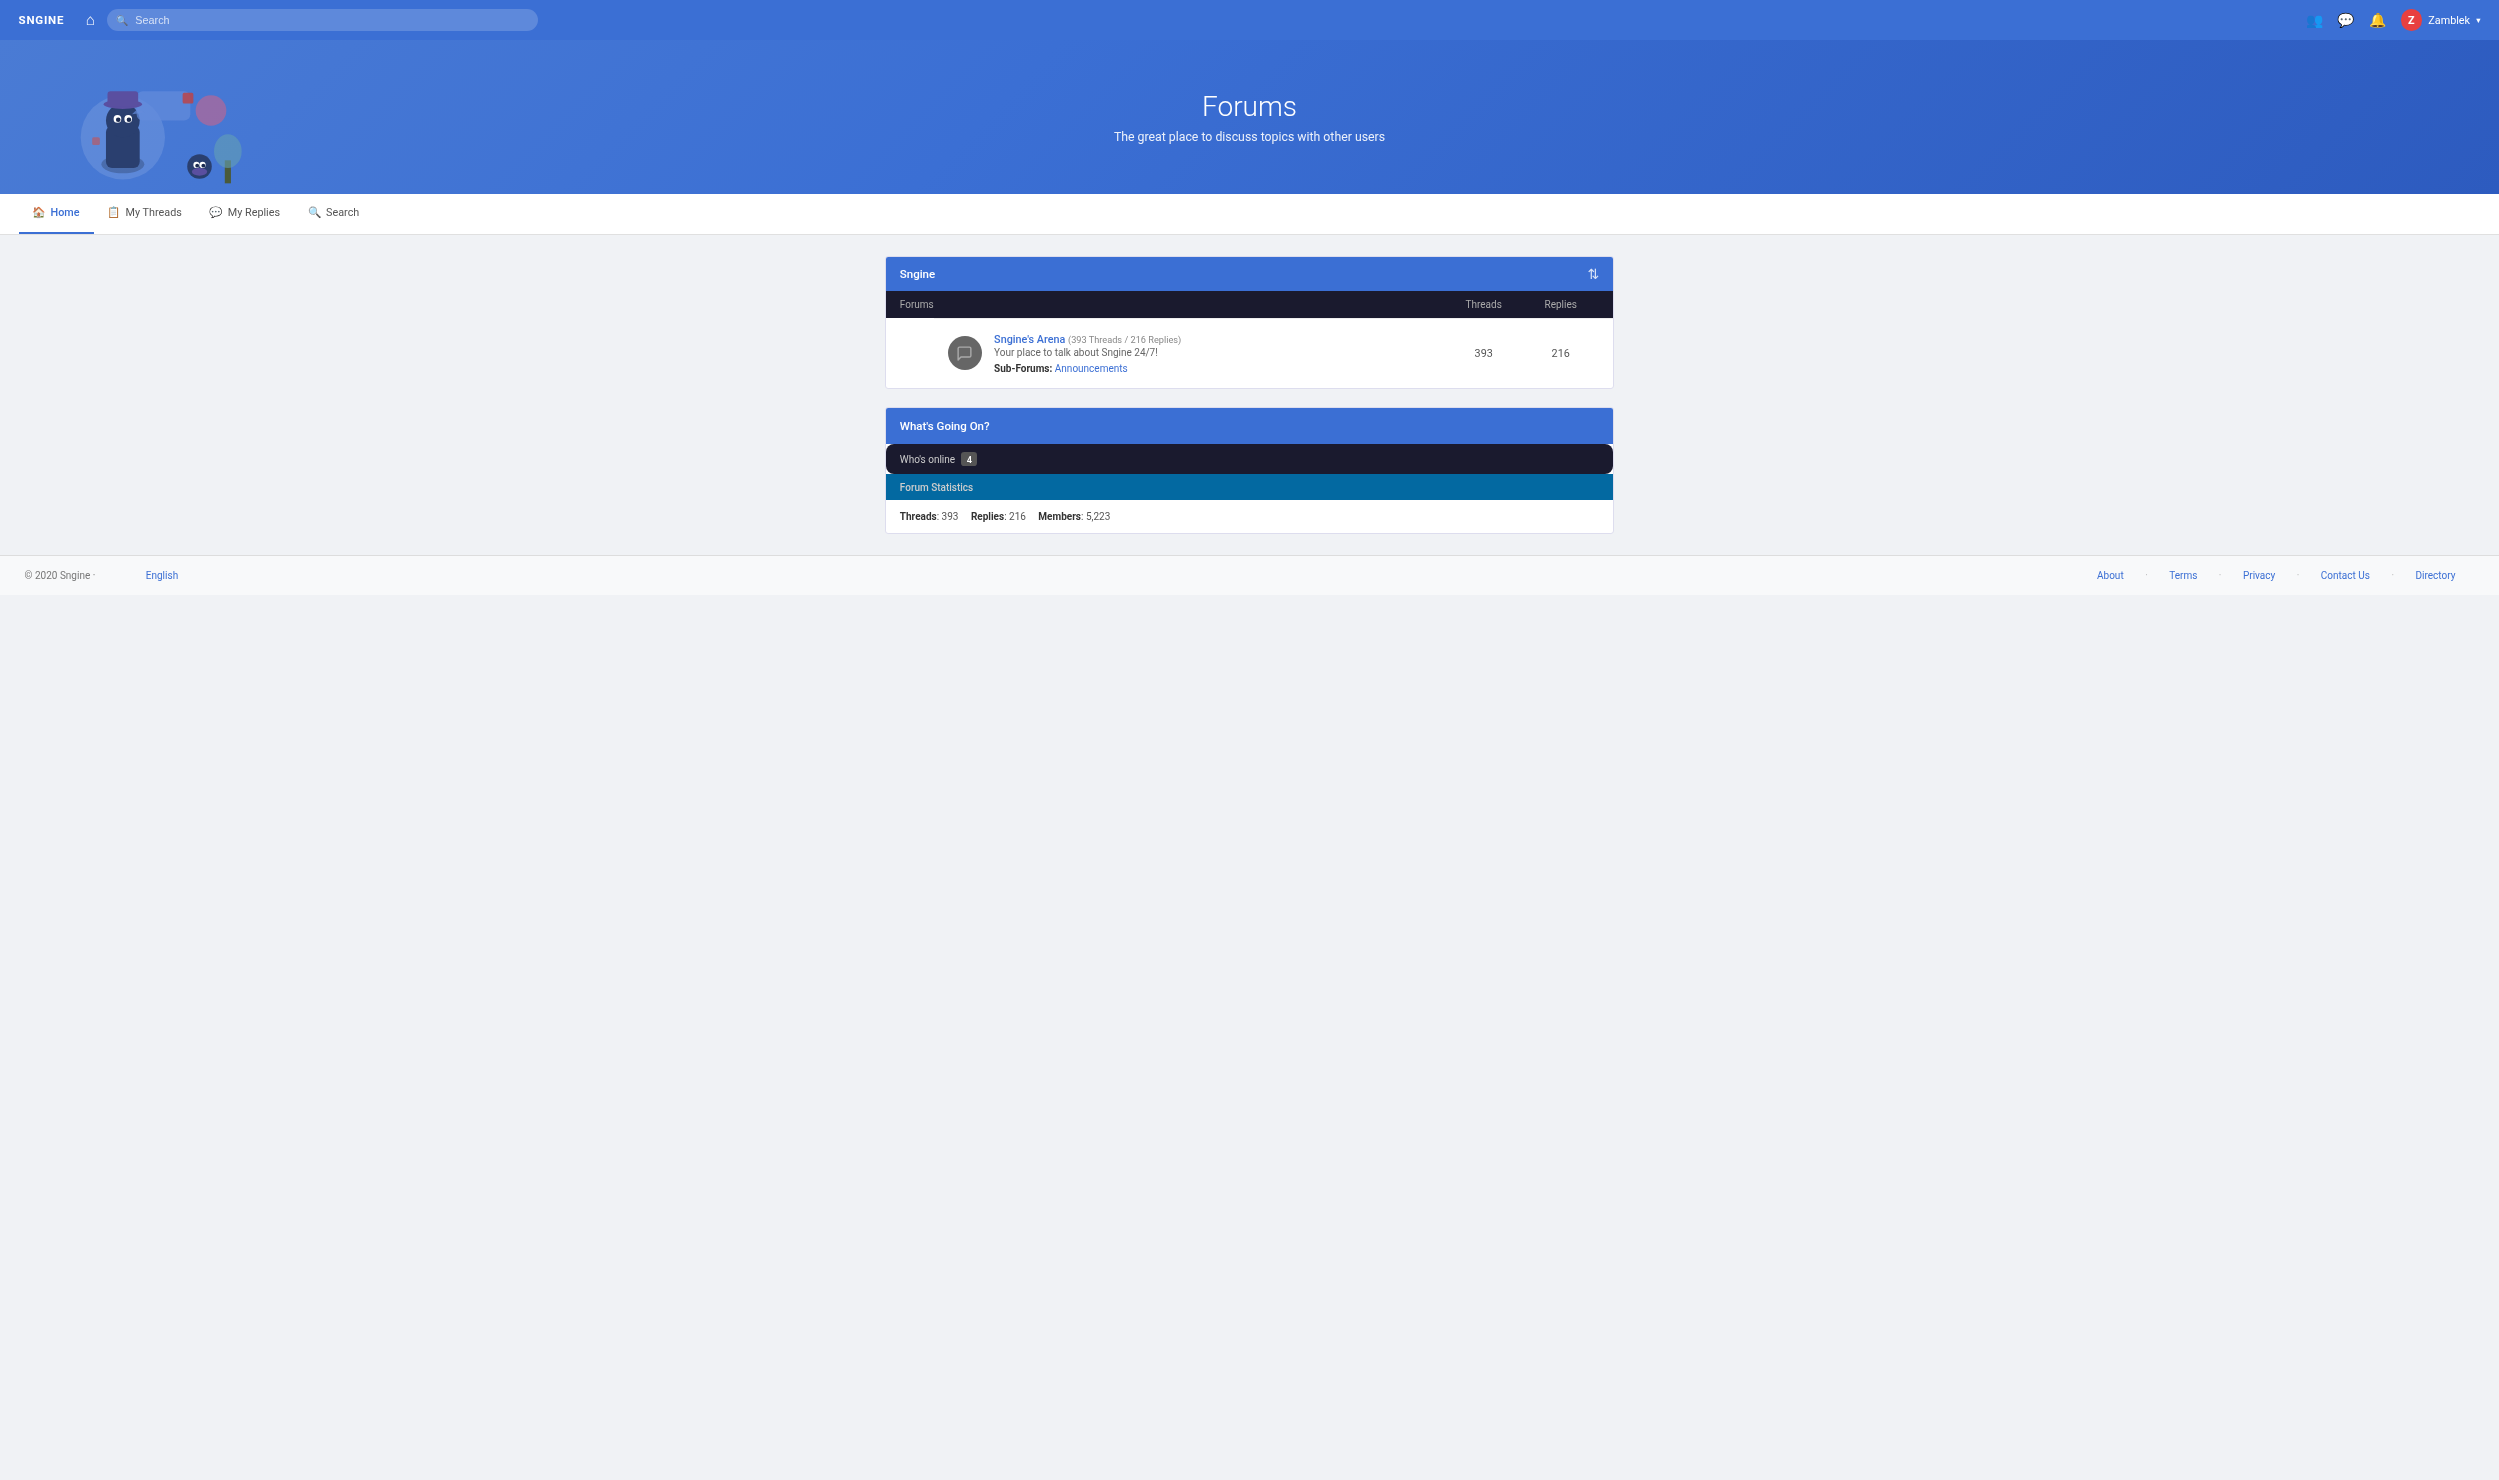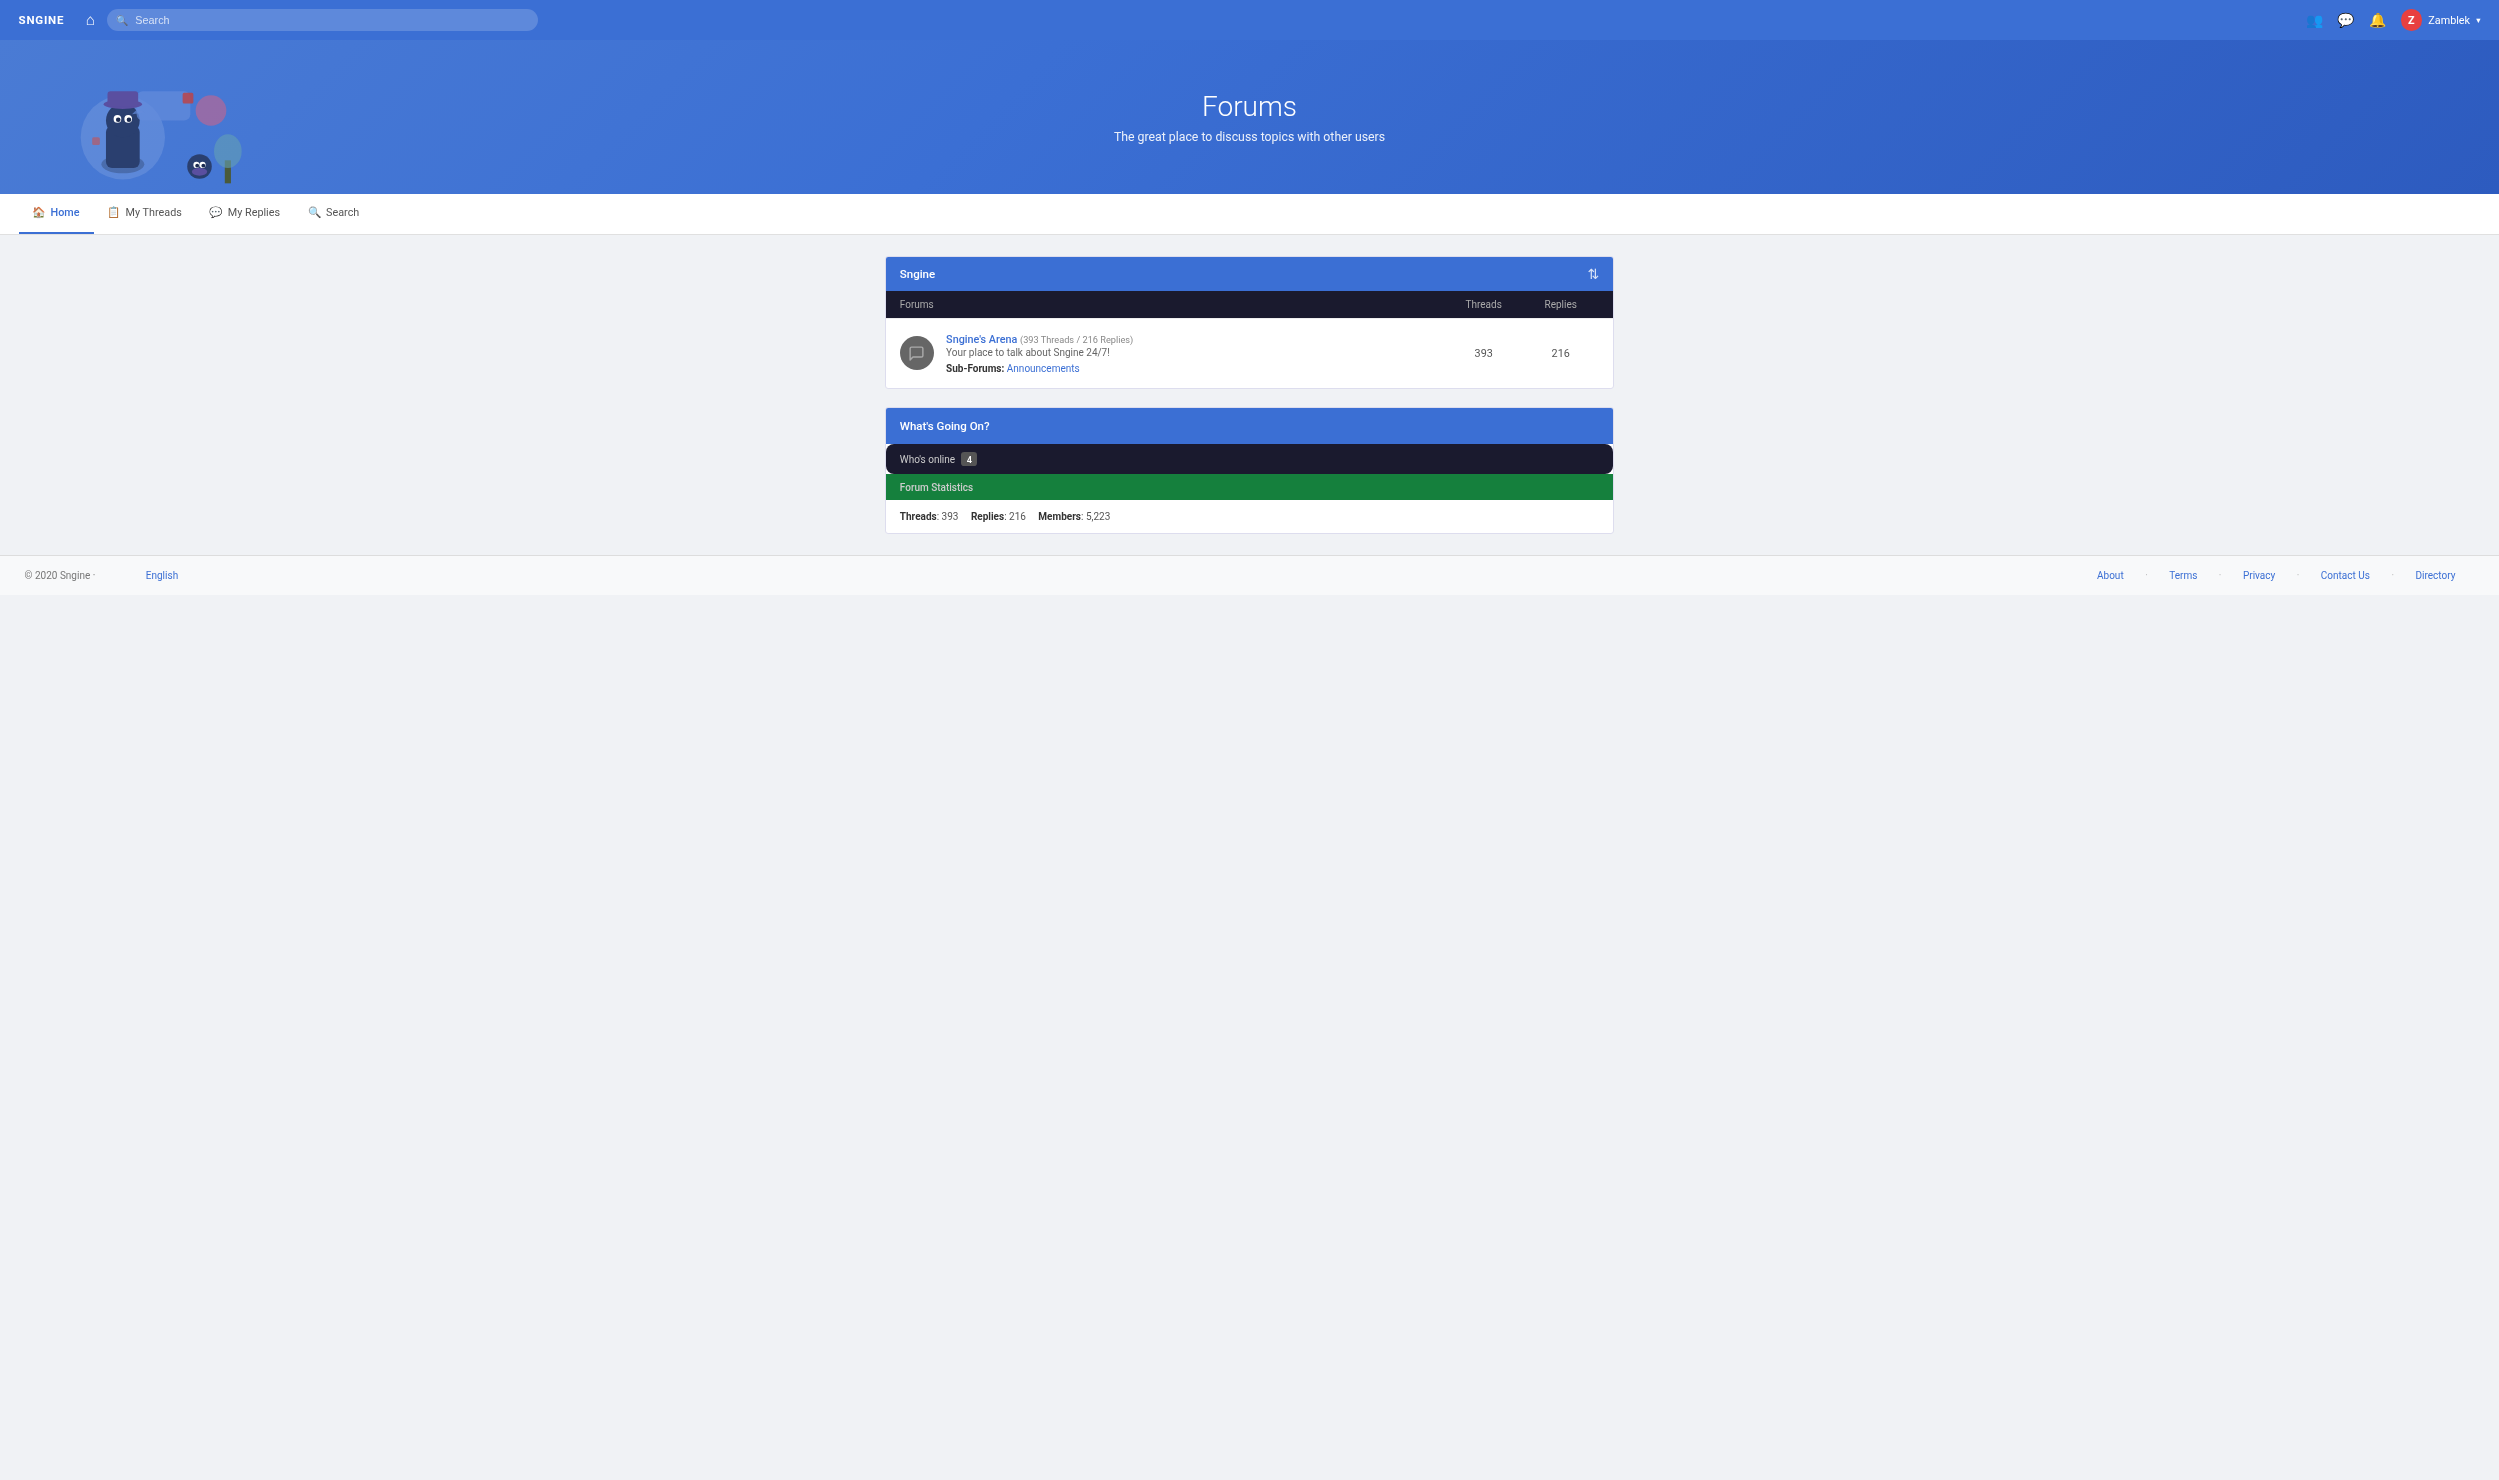--- a/index.html
+++ b/index.html
@@ -42,41 +42,41 @@
     .section-card { background: #fff; border: 0.8px solid #dde; border-radius: 3.1px; margin-bottom: 18.5px; overflow: hidden; }
     .section-header { background: #3b6fd4; color: #fff; padding: 9.2px 14px; display: flex; align-items: center; justify-content: space-between; font-size: 11.5px; font-weight: 500; }
     .section-header-sort { color: rgba(255,255,255,0.8); font-size: 14px; cursor: pointer; }
 
     
     .forum-table-header { background: #1a1a2e; color: #aaa; display: flex; padding: 7.7px 14px; font-size: 10px; }
     .forum-table-header .col-main { flex: 1; }
     .forum-table-header .col-threads { width: 77px; text-align: center; }
     .forum-table-header .col-replies { width: 77px; text-align: center; }
 
-    .forum-row { display: flex; align-items: center; padding: 14px 14px; border-top: 0.8px solid #eee; }
+    .forum-row { display: flex; align-items: center; padding: 14px 14px; border-top: 0.8px solid #eee; margin-left: 48px; }
     .forum-row-icon { width: 34px; height: 34px; background: #666; border-radius: 50%; display: flex; align-items: center; justify-content: center; color: #ccc; font-size: 14px; margin-right: 12.3px; flex-shrink: 0; }
     .forum-row-info { flex: 1; }
     .forum-row-title a { color: #3b6fd4; font-weight: 500; font-size: 10.8px; text-decoration: none; }
     .forum-row-meta { color: #888; font-size: 9.2px; margin-top: 3.1px; }
     .forum-row-desc { color: #666; font-size: 10px; margin-top: 1.5px; }
     .forum-row-subforums { margin-top: 4.6px; font-size: 10px; }
     .forum-row-subforums strong { color: #333; }
     .forum-row-subforums a { color: #3b6fd4; text-decoration: none; }
     .col-threads-val { width: 77px; text-align: center; color: #555; font-size: 10.8px; }
     .col-replies-val { width: 77px; text-align: center; color: #555; font-size: 10.8px; }
 
     
     .wgo-header { background: #3b6fd4; color: #fff; padding: 11px 14px; font-size: 11.5px; font-weight: 500; }
     .wgo-online-bar { background: #1a1a2e; color: #ccc; padding: 7.7px 14px; display: flex; align-items: center; gap: 6.2px; font-size: 10px; border-radius: 8px; }
     .online-badge { background: #555; color: #fff; border-radius: 3.1px; padding: 1.5px 5.4px; font-size: 9.2px; font-weight: 600; }
     .wgo-users { padding: 10.8px 14px; font-size: 10px; }
     .wgo-users a { color: #3b6fd4; text-decoration: none; }
 
     
-    .stats-header { background: #15803d; color: #ccc; padding: 7.7px 14px; font-size: 10px; font-weight: 500; }
+    .stats-header { background: #0369a1; color: #ccc; padding: 7.7px 14px; font-size: 10px; font-weight: 500; }
     .stats-row { padding: 10.8px 14px; font-size: 10px; color: #555; }
     .stats-row strong { color: #333; }
 
     
     .footer { border-top: 0.8px solid #ddd; background: #f8f9fa; padding: 14px 24.6px; display: flex; align-items: center; justify-content: space-between; font-size: 10px; color: #777; margin-top: 15.4px; }
     .footer-left a { color: #3b6fd4; text-decoration: none; padding-left: 48px; }
     .footer-right a { color: #3b6fd4; text-decoration: none; margin: 0 19px; text-align: right; }
     .footer-sep { color: #bbb; }
   </style>
 </head>

